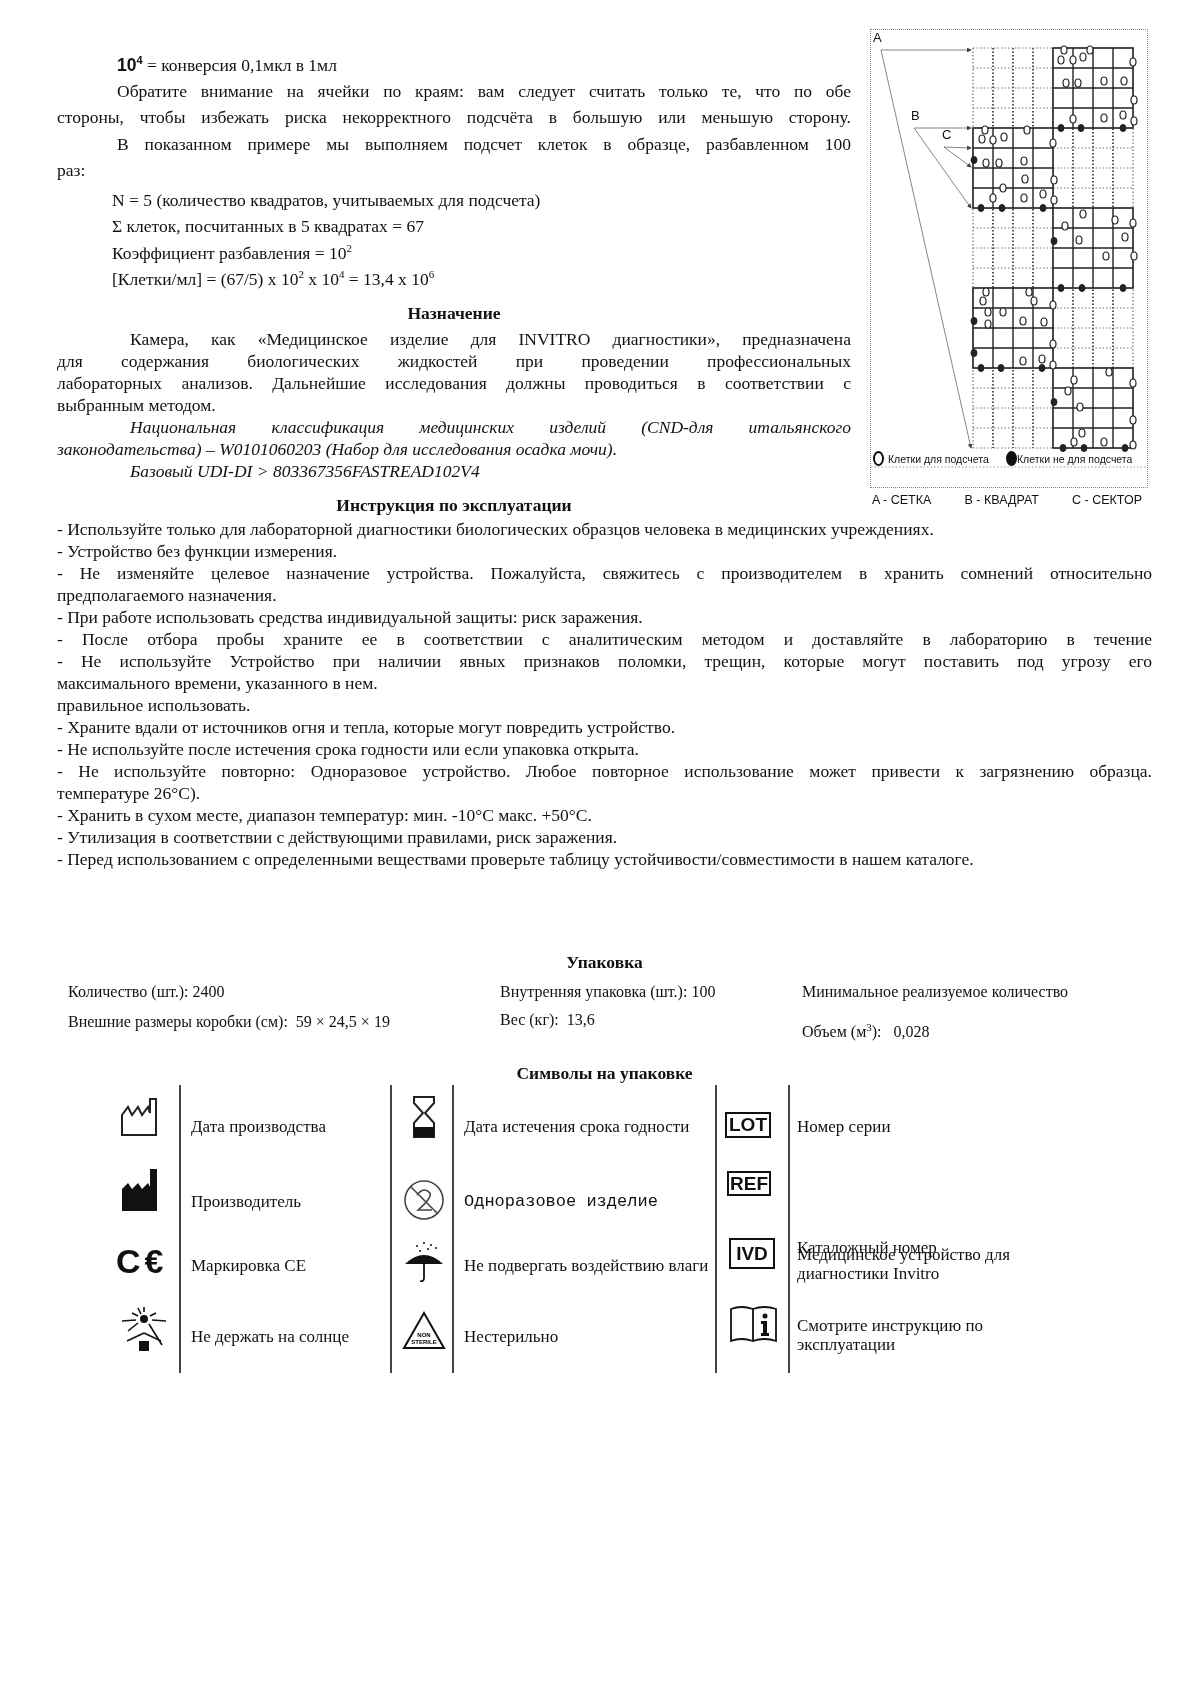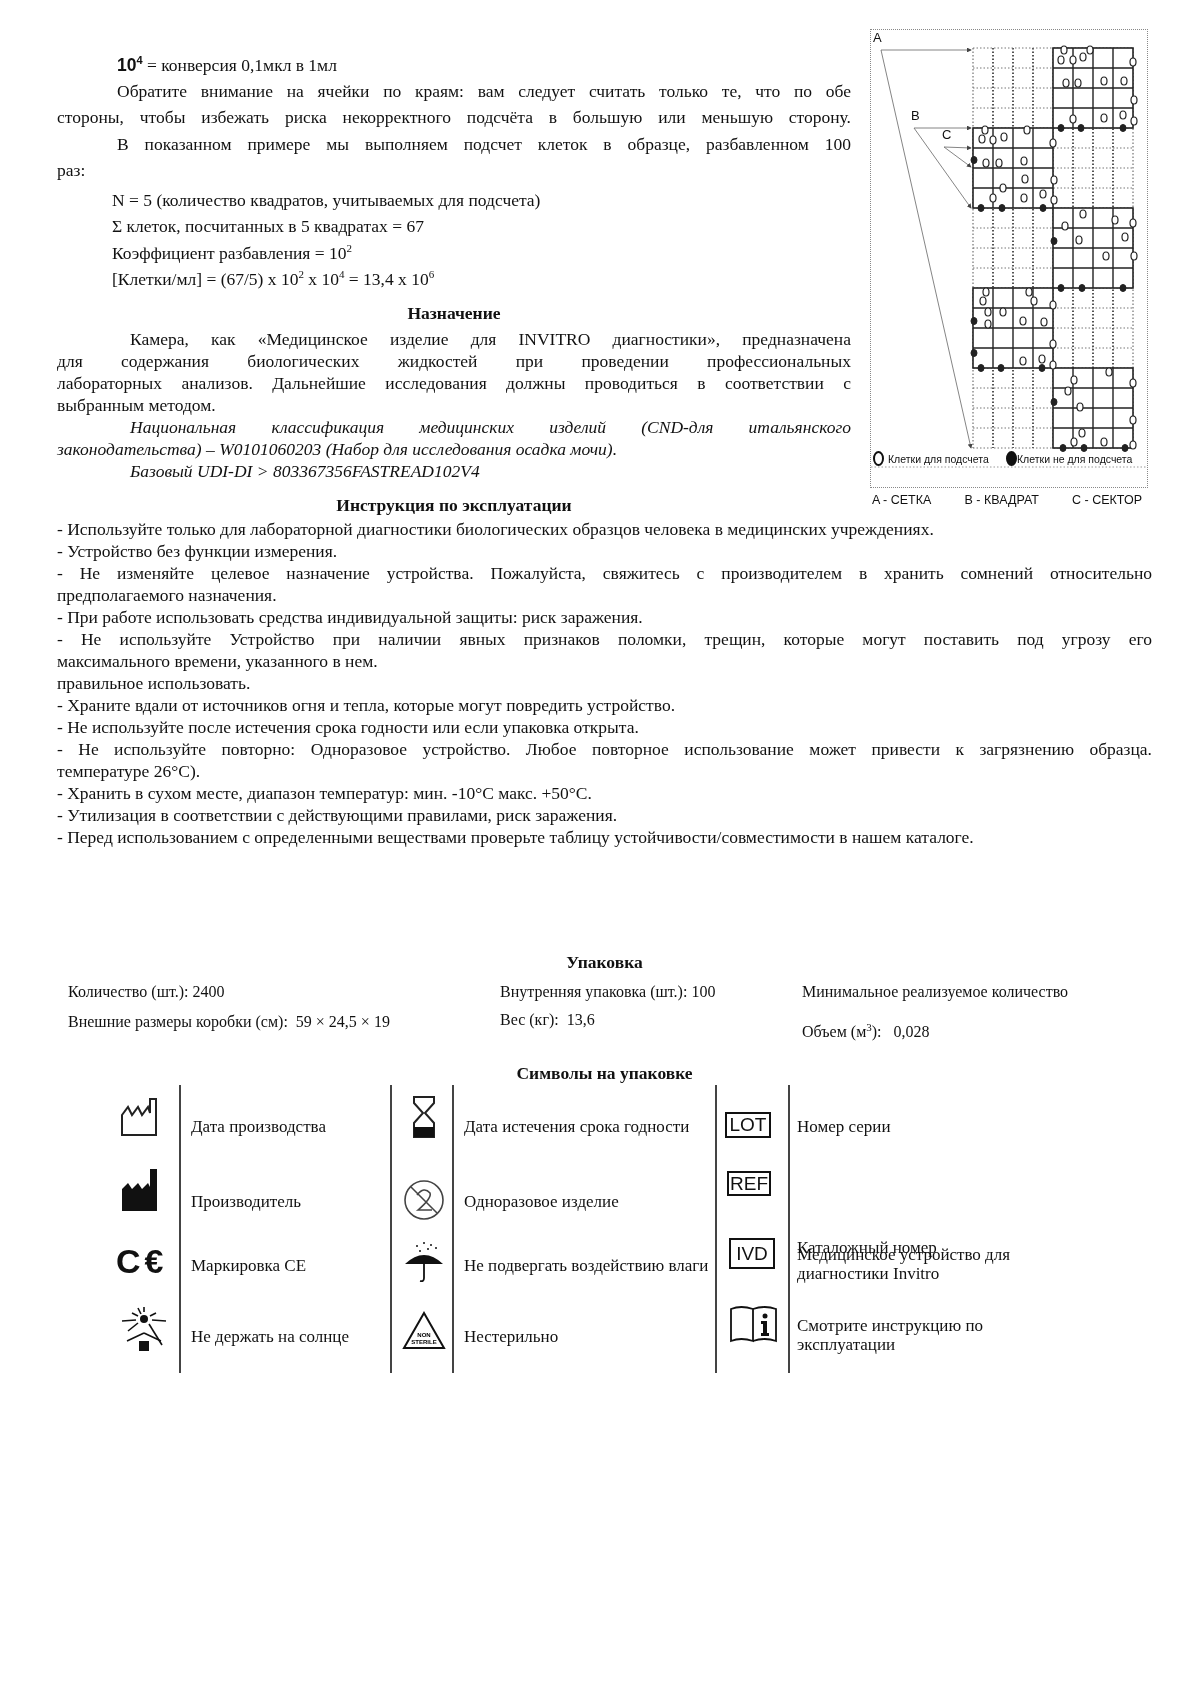--- a/index.html
+++ b/index.html
@@ -7,21 +7,21 @@
   .abs { position:absolute; }
   .txt { font-size:17.5px; line-height:22px; }
   .j { text-align:justify; text-align-last:justify; }
   .h { font-weight:bold; font-size:17.5px; text-align:center; }
   .it { font-style:italic; }
   sup { font-size:11px; line-height:0; }
   .b10 { font-family:"Liberation Sans", sans-serif; font-weight:bold; }
   .sym-col-line { position:absolute; width:1.5px; background:#444; }
   .sym-label { position:absolute; font-size:17px; line-height:19px; }
   .icon { position:absolute; }
-  .boxicon { position:absolute; border:2.5px solid #111; font-family:"Liberation Sans", sans-serif; font-weight:normal; font-size:19px; display:flex; align-items:center; justify-content:center; box-sizing:border-box; }
+  .boxicon { position:absolute; border:2.5px solid #111; font-family:"Liberation Sans", sans-serif; font-weight:bold; font-size:19px; display:flex; align-items:center; justify-content:center; box-sizing:border-box; }
   .diag-label { font-family:"Liberation Sans", sans-serif; font-size:13px; }
   .diag-small { font-family:"Liberation Sans", sans-serif; font-size:10.5px; }
   .pack { font-size:16px; line-height:20px; position:absolute; }
 </style>
 </head>
 <body>
 
 <div class="abs txt" style="left:117px; top:54px;">
   <span class="b10">10</span><sup class="b10">4</sup><span> = конверсия 0,1мкл в 1мл</span>
 </div>
@@ -227,20 +227,21 @@
   <span style="margin-right:6px;">C - СЕКТОР</span>
 </div>
 
 <div class="abs h" style="left:57px; top:495px; width:794px;">Инструкция по эксплуатации</div>
 <div class="abs" style="left:57px; top:518px; width:1095px;">
   <div class="txt j" style="text-align-last:left;">- Используйте только для лабораторной диагностики биологических образцов человека в медицинских учреждениях.</div>
   <div class="txt">- Устройство без функции измерения.</div>
   <div class="txt j">- Не изменяйте целевое назначение устройства. Пожалуйста, свяжитесь с производителем в хранить сомнений относительно</div>
   <div class="txt">предполагаемого назначения.</div>
   <div class="txt">- При работе использовать средства индивидуальной защиты: риск заражения.</div>
+  <div class="txt j">- После отбора пробы храните ее в соответствии с аналитическим методом и доставляйте в лабораторию в течение</div>
   <div class="txt j">- Не используйте Устройство при наличии явных признаков поломки, трещин, которые могут поставить под угрозу его</div>
   <div class="txt">максимального времени, указанного в нем.</div>
   <div class="txt">правильное использовать.</div>
   <div class="txt">- Храните вдали от источников огня и тепла, которые могут повредить устройство.</div>
   <div class="txt">- Не используйте после истечения срока годности или если упаковка открыта.</div>
   <div class="txt j">- Не используйте повторно: Одноразовое устройство. Любое повторное использование может привести к загрязнению образца.</div>
   <div class="txt">температуре 26°C).</div>
   <div class="txt">- Хранить в сухом месте, диапазон температур: мин. -10°C макс. +50°C.</div>
   <div class="txt">- Утилизация в соответствии с действующими правилами, риск заражения.</div>
   <div class="txt">- Перед использованием с определенными веществами проверьте таблицу устойчивости/совместимости в нашем каталоге.</div>
@@ -303,21 +304,21 @@
   <path d="M3,2 H23 V8 L14,18 L23,28 V42 H3 V28 L12,18 L3,8 Z" fill="none" stroke="#222" stroke-width="2"></path>
   <rect x="3" y="32" width="20" height="10" fill="#111"></rect>
 </svg>
 <div class="sym-label" style="left:464px; top:1117px;">Дата истечения срока годности</div>
 
 <svg class="icon" style="left:402px; top:1178px;" width="44" height="44" viewBox="0 0 44 44">
   <circle cx="22" cy="22" r="19" fill="none" stroke="#444" stroke-width="1.6"></circle>
   <line x1="9" y1="9" x2="35" y2="35" stroke="#444" stroke-width="1.6"></line>
   <path d="M15,17 Q22,8 28,15 Q30,20 16,32 H30" fill="none" stroke="#444" stroke-width="1.6"></path>
 </svg>
-<div class="sym-label" style="left:464px; top:1192px;">Одноразовое изделие</div>
+<div class="sym-label" style="left:464px; top:1192px;font-family:Liberation Mono, monospace;">Одноразовое изделие</div>
 
 <svg class="icon" style="left:402px; top:1240px;" width="44" height="44" viewBox="0 0 44 44">
   <g fill="#111">
       <circle cx="15" cy="6" r="1"></circle>
       <circle cx="22" cy="3" r="1"></circle>
       <circle cx="29" cy="5" r="1"></circle>
       <circle cx="34" cy="8" r="1"></circle>
       <circle cx="18" cy="11" r="1"></circle>
       <circle cx="26" cy="9" r="1"></circle>
     </g>

